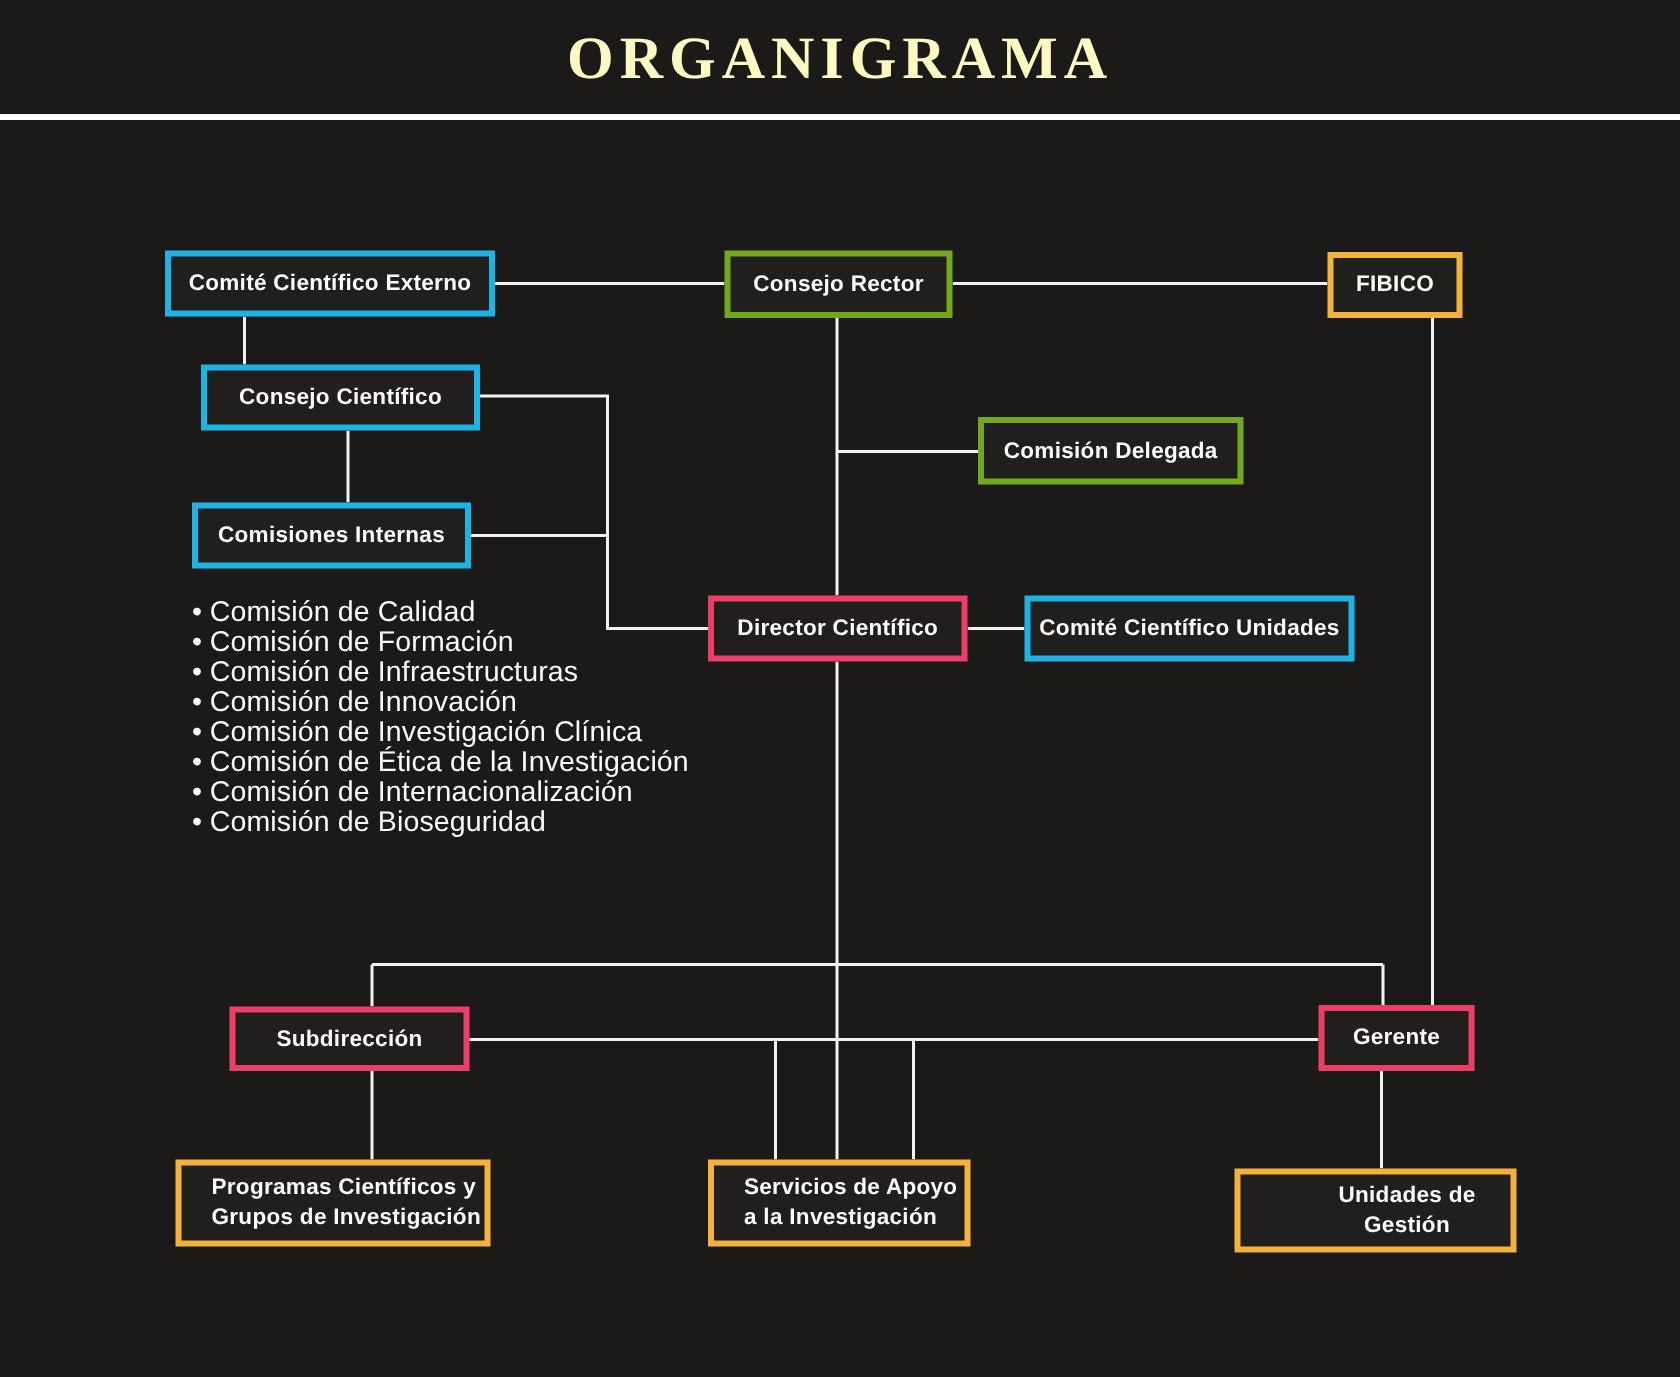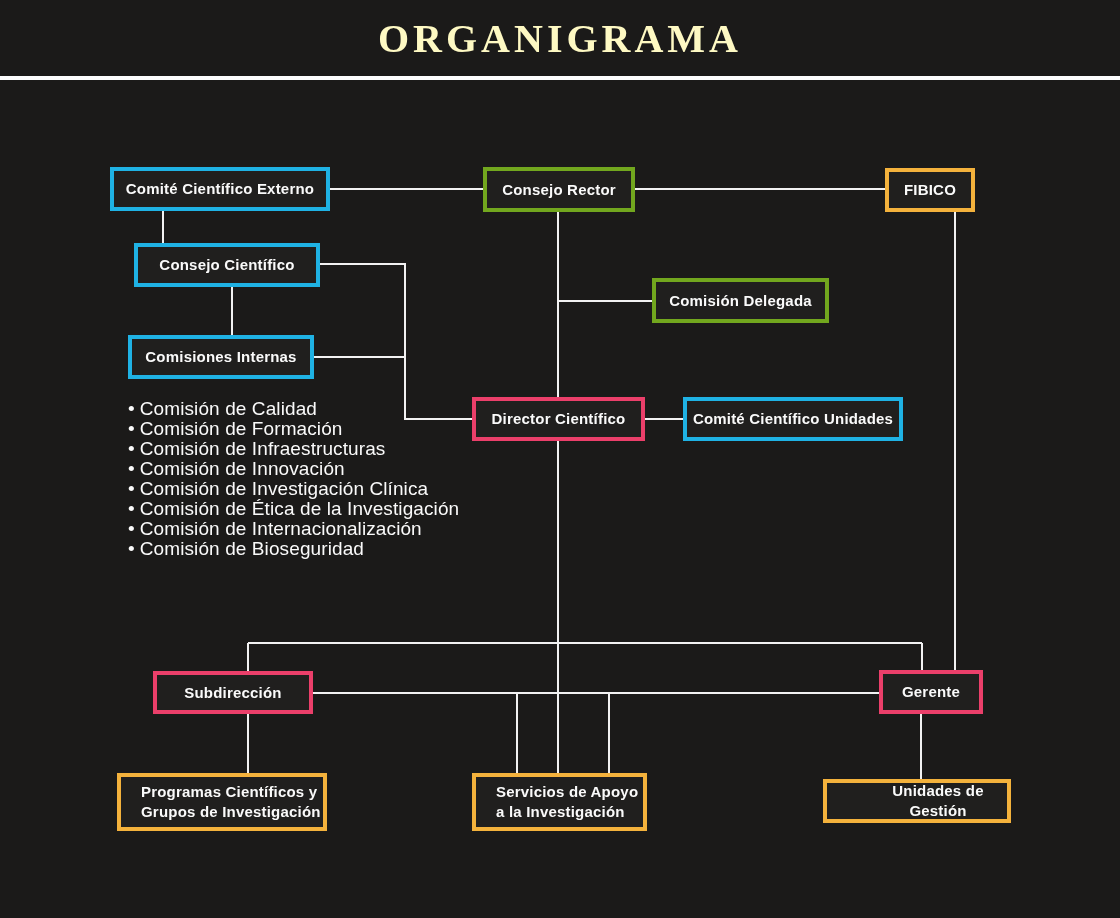--- a/index.html
+++ b/index.html
@@ -106,15 +106,15 @@
       <div class="node" style="left: 652px; top: 198px; width: 177px; height: 45px; border-color: rgb(114, 167, 30);">Comisión Delegada</div>
       <div class="node" style="left: 128px; top: 255px; width: 186px; height: 44px; border-color: rgb(31, 178, 228);">Comisiones Internas</div>
       <div class="node" style="left: 472px; top: 317px; width: 173px; height: 44px; border-color: rgb(235, 63, 106);">Director Científico</div>
       <div class="node" style="left: 683px; top: 317px; width: 220px; height: 44px; border-color: rgb(31, 178, 228);">Comité Científico Unidades</div>
       <div class="node" style="left: 153px; top: 591px; width: 160px; height: 43px; border-color: rgb(235, 63, 106);">Subdirección</div>
       <div class="node" style="left: 879px; top: 590px; width: 104px; height: 44px; border-color: rgb(235, 63, 106);">Gerente</div>
       <div class="node align-left" style="left: 117px; top: 693px; width: 210px; height: 58px; border-color: rgb(244, 178, 60);">Programas Científicos y
 Grupos de Investigación</div>
       <div class="node align-left" style="left: 472px; top: 693px; width: 175px; height: 58px; border-color: rgb(244, 178, 60);">Servicios de Apoyo
 a la Investigación</div>
-      <div class="node" style="left: 823px; top: 699px; width: 188px; height: 44px; border-color: rgb(244, 178, 60); padding-left: 42px;">Unidades de Gestión</div>
+      <div class="node" style="left: 823px; top: 699px; width: 188px; height: 56px; border-color: rgb(244, 178, 60); padding-left: 42px;">Unidades de Gestión</div>
     </div>
 </div>
 
 </body></html>

